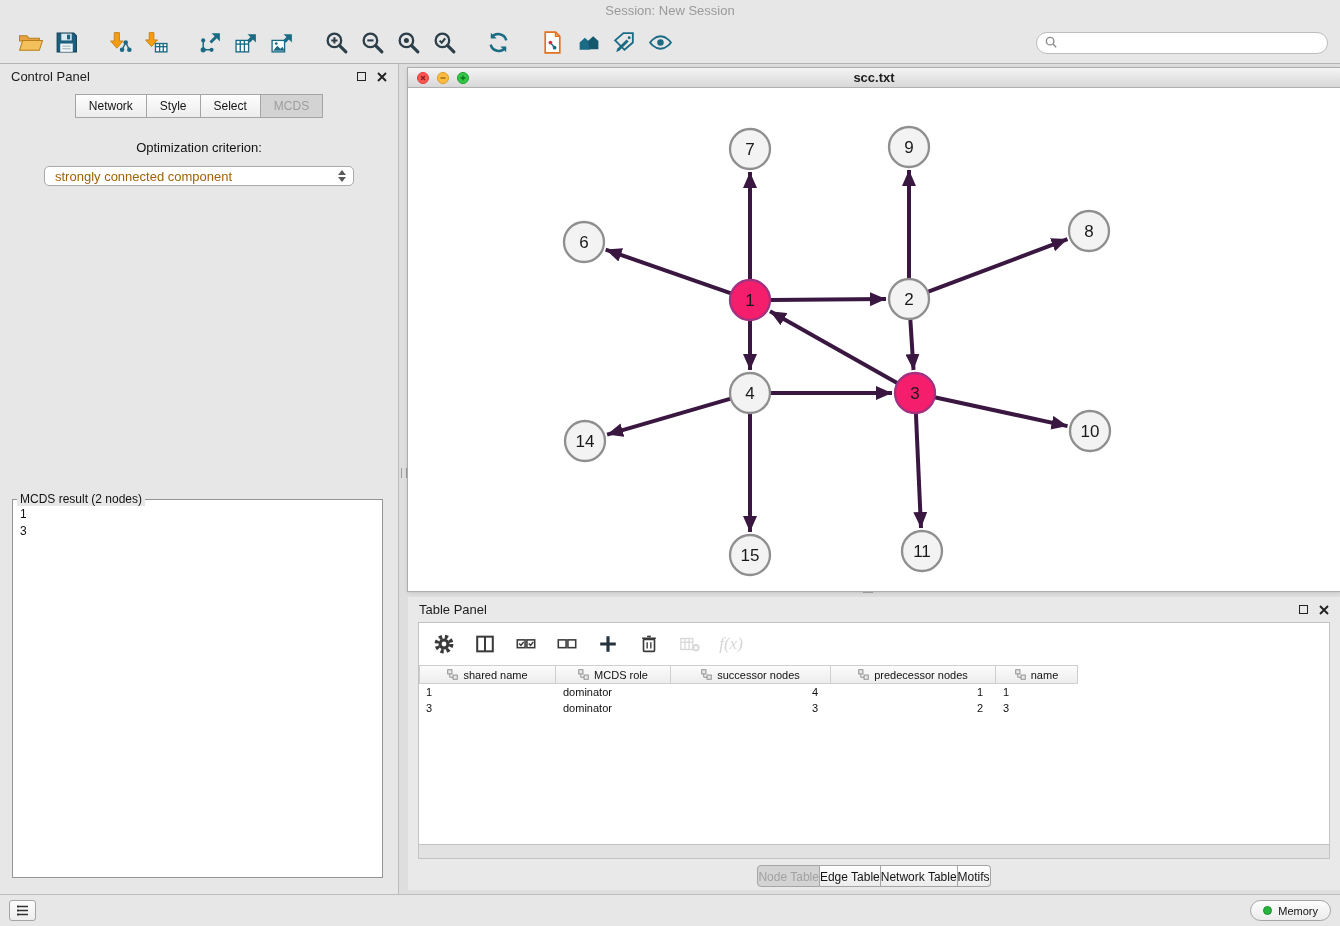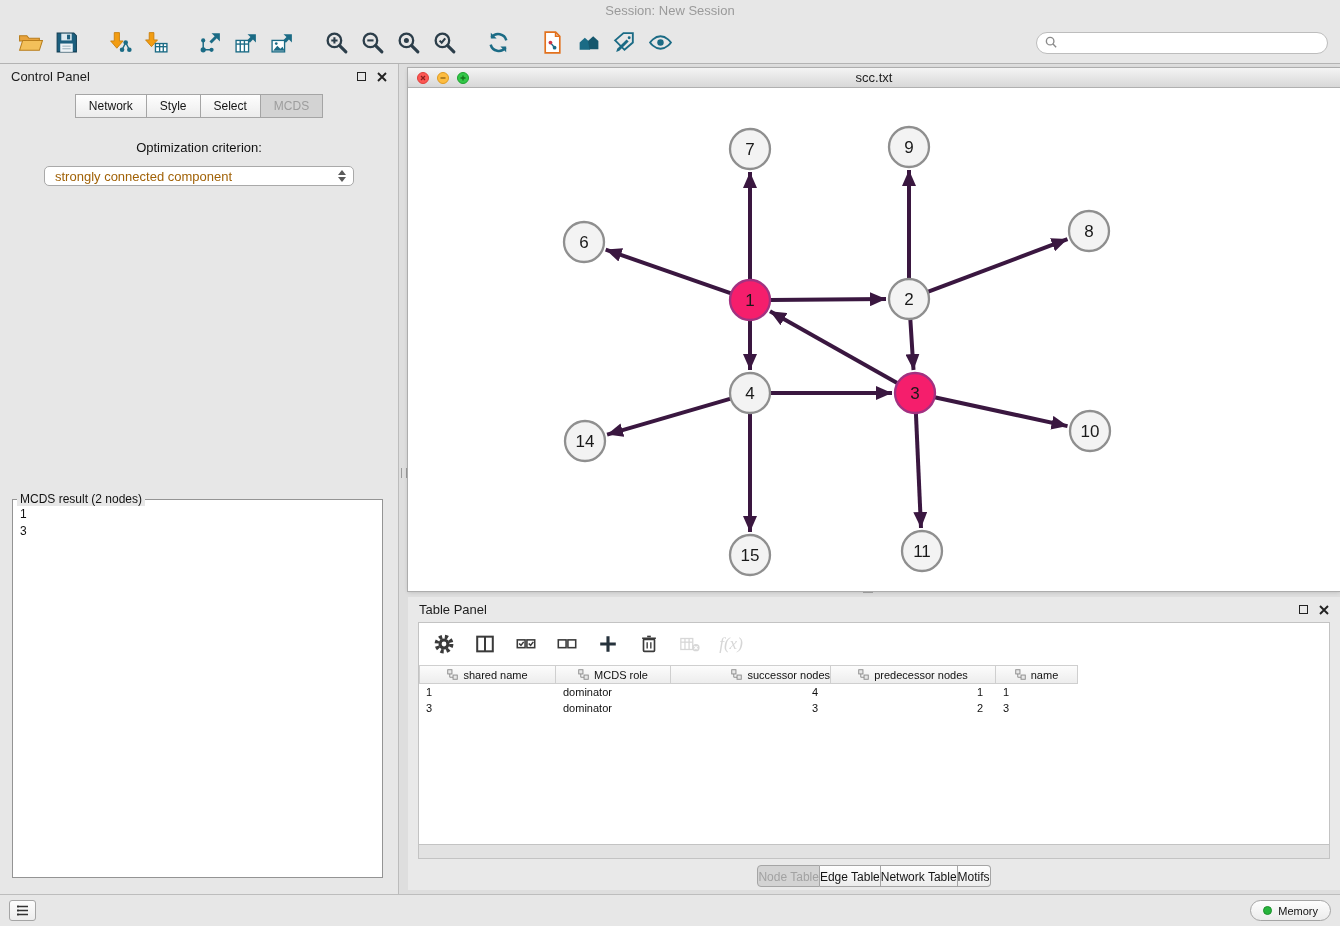--- a/index.html
+++ b/index.html
@@ -62,41 +62,41 @@
   .network-window{position:absolute;left:408px;top:68px;width:932px;height:523px;background:#fff;
     box-shadow:0 0 0 1px #adadad, 0 1px 4px rgba(0,0,0,.18);}
   .net-titlebar{position:relative;height:20px;background:linear-gradient(#f4f4f4,#d8d8d8);
     border-bottom:1px solid #b0b0b0;display:flex;align-items:center;}
   .traffic{display:flex;gap:8px;padding-left:9px;position:relative;z-index:2;}
   .light{width:12px;height:12px;border-radius:50%;display:flex;align-items:center;justify-content:center;}
   .light svg{width:8px;height:8px;display:block;}
   .light.red{background:#fc5753;border:1px solid #df3e3a;}
   .light.yellow{background:#fdbc40;border:1px solid #de9b22;}
   .light.green{background:#33c748;border:1px solid #1da02f;}
-  .net-title{position:absolute;left:0;right:0;text-align:center;font-size:13px;color:#1d1d1d;}
+  .net-title{position:absolute;left:0;right:0;text-align:center;font-size:13px;color:#1d1d1d;font-weight:bold;}
   .net-canvas{position:absolute;left:0;top:21px;right:0;bottom:0;background:#fff;overflow:hidden;}
   .net-canvas svg{width:100%;height:100%;display:block;}
   
   .table-panel{position:absolute;left:408px;top:597px;width:932px;height:293px;background:#e9e9e9;}
   .table-body{position:absolute;left:10px;right:10px;top:25px;height:223px;background:#fff;
     border:1px solid #c3c3c3;overflow:hidden;}
   .tb2{height:42px;display:flex;align-items:center;padding:0 12px;gap:15px;}
   .t2btn{width:26px;height:26px;display:flex;align-items:center;justify-content:center;cursor:default;}
   .t2btn .t2icon svg{width:22px;height:22px;display:block;}
   .fxtext{font-family:"Liberation Serif",serif;font-style:italic;font-size:17px;color:#b5b5b5;}
   .grid-header{display:flex;height:19px;}
   .gh-cell{border:1px solid #cfcfcf;border-left:none;background:linear-gradient(#fcfcfc,#ededed);
     font-size:11px;color:#111;display:flex;align-items:center;justify-content:center;gap:5px;}
   .gh-cell:first-child{border-left:1px solid #cfcfcf;}
   .gh-label{white-space:nowrap;}
   .sorticon svg{width:11px;height:11px;display:block;}
   .grid-row{display:flex;height:16px;align-items:center;font-size:11px;color:#111;}
   .gr-cell{padding:0 13px 0 7px;overflow:hidden;white-space:nowrap;}
   .a-r{text-align:right;} .a-l{text-align:left;}
-  .c0{width:137px;} .c1{width:115px;} .c2{width:160px;justify-content:flex-end;} .c3{width:165px;} .c4{width:82px;}
+  .c0{width:137px;} .c1{width:115px;} .c2{width:160px;} .c3{width:165px;} .c4{width:82px;}
   .hstrip{position:absolute;left:10px;right:10px;top:248px;height:14px;background:#e2e2e2;
     border:1px solid #c3c3c3;border-top:none;}
   .table-tabs{position:absolute;left:0;right:0;top:268px;height:22px;display:flex;justify-content:center;}
   .ttab{font-size:12px;padding:4px 0;background:linear-gradient(#fefefe,#ececec);
     border:1px solid #a5a5a5;border-left:none;color:#151515;cursor:default;}
   .ttab:first-child{border-left:1px solid #a5a5a5;border-radius:4px 0 0 4px;}
   .ttab:last-child{border-radius:0 4px 4px 0;}
   .ttab.active{background:#d3d3d3;color:#a2a2a2;}
   
   .statusbar{position:absolute;left:0;right:0;bottom:0;height:32px;background:#e7e7e7;

